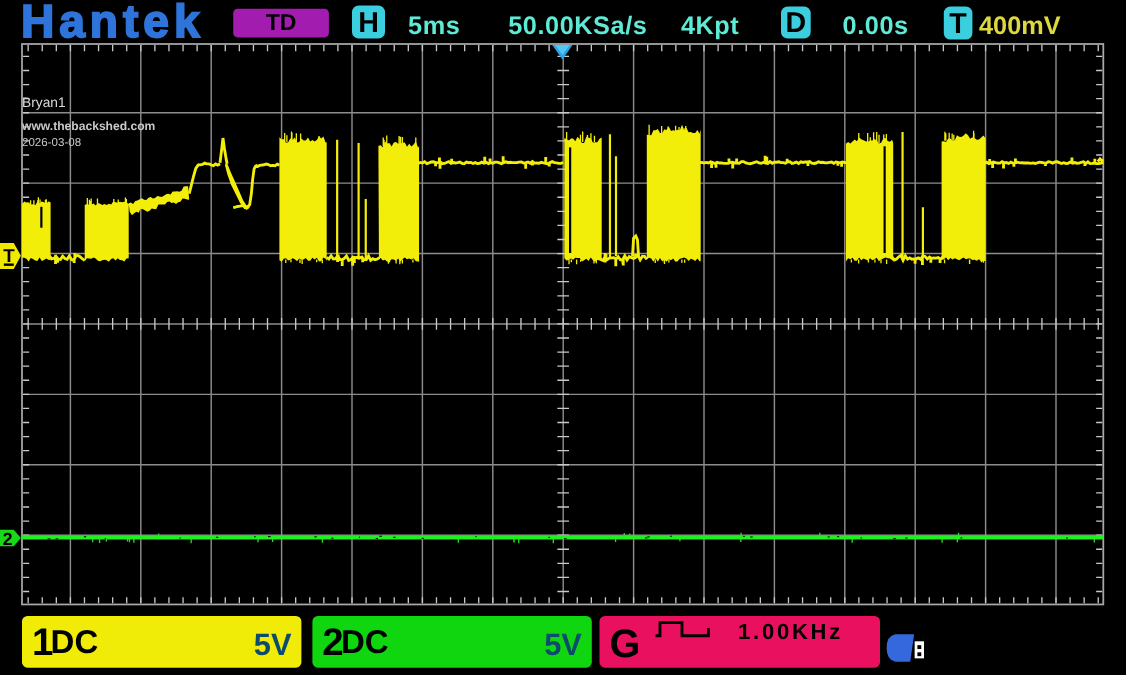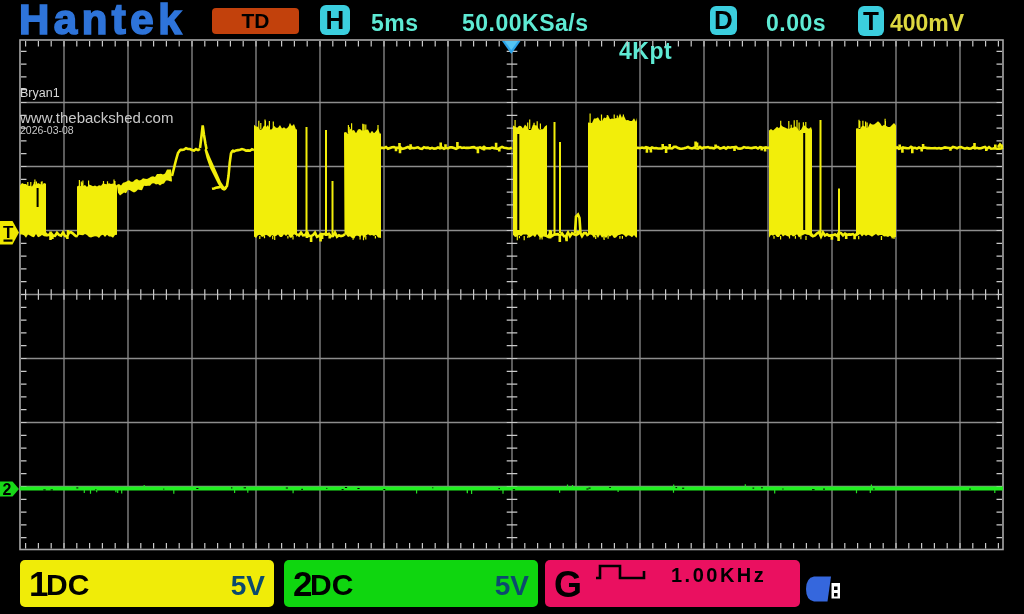--- a/index.html
+++ b/index.html
@@ -11,25 +11,25 @@
            border-radius:6px; color:#000; font-size:26px; font-weight:bold;
            text-align:center; line-height:28px; }
   .box { position:absolute; top:560px; height:47px; border-radius:5px; }
   .b1 { position:absolute; left:9px; top:3px; font-size:35px; font-weight:bold; color:#000; line-height:42px; }
   .bdc { position:absolute; left:26px; top:8px; font-size:30px; font-weight:bold; color:#000; line-height:34px; letter-spacing:0px; }
   .b5v { position:absolute; right:9px; top:10px; font-size:28px; font-weight:bold; color:#0c4a6e; line-height:32px; }
 </style></head>
 <body>
 
   <div class="abs" style="left:19px; top:-4px; color:#2e74da; font-size:42px; font-weight:bold; letter-spacing:4.5px; -webkit-text-stroke:1.7px #2e74da;">Hantek</div>
-  <div class="abs" style="left:212px; top:8px; width:87px; height:26px; background:#c2410c; border-radius:4px; color:#000; font-size:21px; font-weight:bold; text-align:center; line-height:25px; letter-spacing:0px;">TD</div>
+  <div class="abs" style="left:212px; top:8px; width:87px; height:26px; background:#a21caf; border-radius:4px; color:#000; font-size:21px; font-weight:bold; text-align:center; line-height:25px; letter-spacing:0px;">TD</div>
   <div class="icon" style="left:320px; top:5px; width:30px; height:30px; line-height:30px;">H</div>
   <div class="tbt" style="left:371px;">5ms</div>
   <div class="tbt" style="left:462px;">50.00KSa/s</div>
-  <div class="tbt" style="left:619px;margin-top:28px;">4Kpt</div>
+  <div class="tbt" style="left:619px;">4Kpt</div>
   <div class="icon" style="left:710px; width:27px; height:29px; line-height:29px;">D</div>
   <div class="tbt" style="left:766px;">0.00s</div>
   <div class="icon" style="left:858px; width:26px; height:30px; line-height:30px;">T</div>
   <div class="tbt" style="left:890px; color:#ddd83f; letter-spacing:0;">400mV</div>
 
   <svg class="abs" style="left:0; top:0;" width="1024" height="614" viewBox="0 0 1024 614">
 
     <path d="M64,41 V548.5 M128,41 V548.5 M192,41 V548.5 M256,41 V548.5 M320,41 V548.5 M384,41 V548.5 M448,41 V548.5 M512,41 V548.5 M576,41 V548.5 M640,41 V548.5 M704,41 V548.5 M768,41 V548.5 M832,41 V548.5 M896,41 V548.5 M960,41 V548.5" stroke="#8d8d8d" stroke-width="1.3" fill="none"></path>
     <path d="M21,102.5 H1002 M21,166.5 H1002 M21,230.5 H1002 M21,294.5 H1002 M21,358.5 H1002 M21,422.5 H1002 M21,486.5 H1002" stroke="#8d8d8d" stroke-width="1.3" fill="none"></path>
     <rect x="20" y="40" width="983" height="509.5" stroke="#a8a8a8" stroke-width="1.6" fill="none"></rect>
@@ -83,21 +83,21 @@
     <polygon points="502,41 520.5,41 511.3,54" fill="#2ba2e8"></polygon>
     <polygon points="504.5,41 518,41 511.3,50" fill="#55c4f2"></polygon>
     <polygon points="0,221 12.5,221 19,232.5 12.5,244.5 0,244.5" fill="#efe800"></polygon>
     <text x="3" y="238" font-size="17" font-weight="bold" fill="#000" font-family="Liberation Sans">T</text>
     <rect x="3.5" y="239.5" width="9" height="2.2" fill="#000"></rect>
     <polygon points="0,481.5 12.5,481.5 19,489 12.5,496.5 0,496.5" fill="#18d818"></polygon>
     <text x="2.5" y="495" font-size="16" font-weight="bold" fill="#000" font-family="Liberation Sans">2</text>
   </svg>
 
   <div class="abs" style="left:20px; top:86px; color:#d8d8d8; font-size:12.5px;text-align:right;">Bryan1</div>
-  <div class="abs" style="left:20px; top:109px; color:#c9c9c9; font-size:15px;">www.thebackshed.com</div>
+  <div class="abs" style="left:20px; top:109px; color:#c9c9c9; font-size:11px;font-weight:bold;">www.thebackshed.com</div>
   <div class="abs" style="left:20px; top:124px; color:#c9c9c9; font-size:10.5px;">2026-03-08</div>
 
   <div class="box" style="left:20px; width:254px; background:#f0ec08;">
     <div class="b1">1</div>
     <div class="bdc">DC</div>
     <div class="b5v">5V</div>
   </div>
   <div class="box" style="left:284px; width:254px; background:#0fd60f;">
     <div class="b1">2</div>
     <div class="bdc">DC</div>

